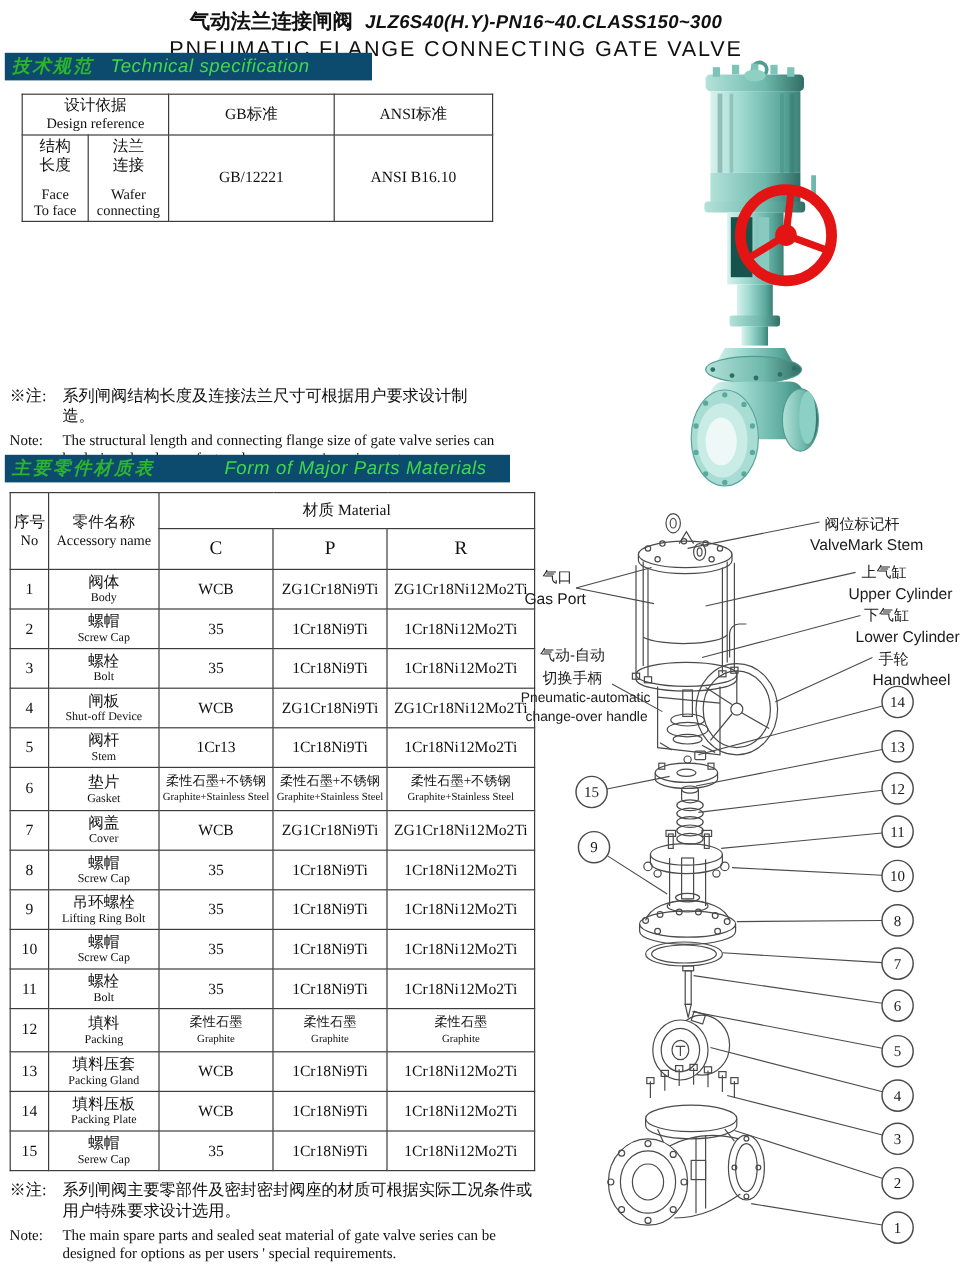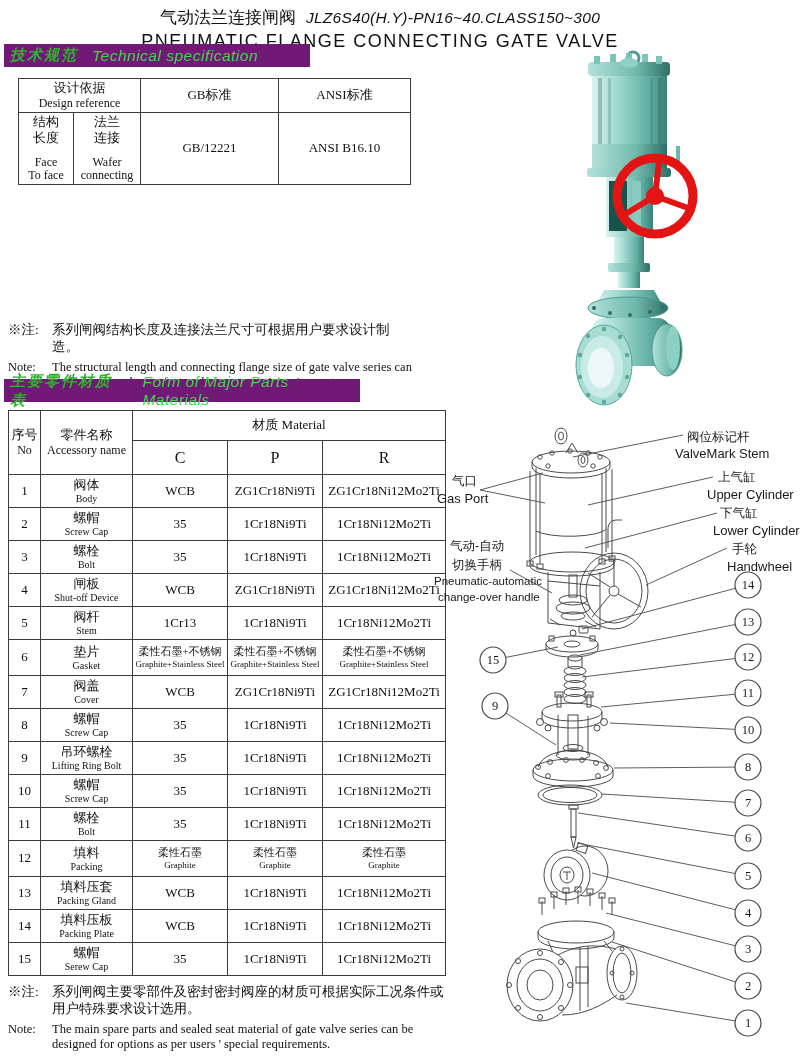--- a/index.html
+++ b/index.html
@@ -1,28 +1,28 @@
 <!DOCTYPE html>
 <html><head>
 <meta charset="utf-8">
 <style>
   html,body{margin:0;padding:0;background:#888;}
   .page{position:relative;width:800px;height:1061px;background:#ffffff;overflow:hidden;
         font-family:"Liberation Serif",serif;color:#111;}
   
   .title-block{position:absolute;left:90px;top:6px;width:580px;text-align:center;
                font-family:"Liberation Sans",sans-serif;}
-  .title-line{font-size:17px;font-weight:normal;white-space:nowrap;}
+  .title-line{font-size:17px;font-weight:bold;white-space:nowrap;}
   .title-line .model{font-style:italic;margin-left:10px;font-size:15.5px;letter-spacing:.3px;}
   .subtitle{font-size:18px;font-weight:normal;letter-spacing:1.5px;margin-top:2px;}
   
-  .band{position:absolute;height:23px;background:#701a75;display:flex;align-items:center;
+  .band{position:absolute;height:23px;background:#0c4a6e;display:flex;align-items:center;
         font-family:"Liberation Sans",sans-serif;font-style:italic;padding-left:6px;box-sizing:border-box;}
   .band1{left:4px;top:44px;width:306px;}
-  .band2{left:4px;top:379px;width:356px;}
+  .band2{left:4px;top:379px;width:421px;gap:44px;}
   .band-cn{color:#2db32d;font-weight:bold;font-size:15px;letter-spacing:2px;}
   .band-en{color:#3fd94a;font-size:15.5px;margin-left:14px;letter-spacing:.5px;}
   
   table{border-collapse:collapse;table-layout:fixed;}
   td,th{border:1px solid #3c3c3c;text-align:center;vertical-align:middle;padding:1px 2px;
         font-weight:normal;overflow:hidden;}
   .spec-table{position:absolute;left:18px;top:78px;width:392px;border:1.5px solid #3c3c3c;}
   .spec-table tr:nth-child(1){height:34px}
   .spec-table tr:nth-child(2){height:40px}
   .spec-table tr:nth-child(3){height:80px}

